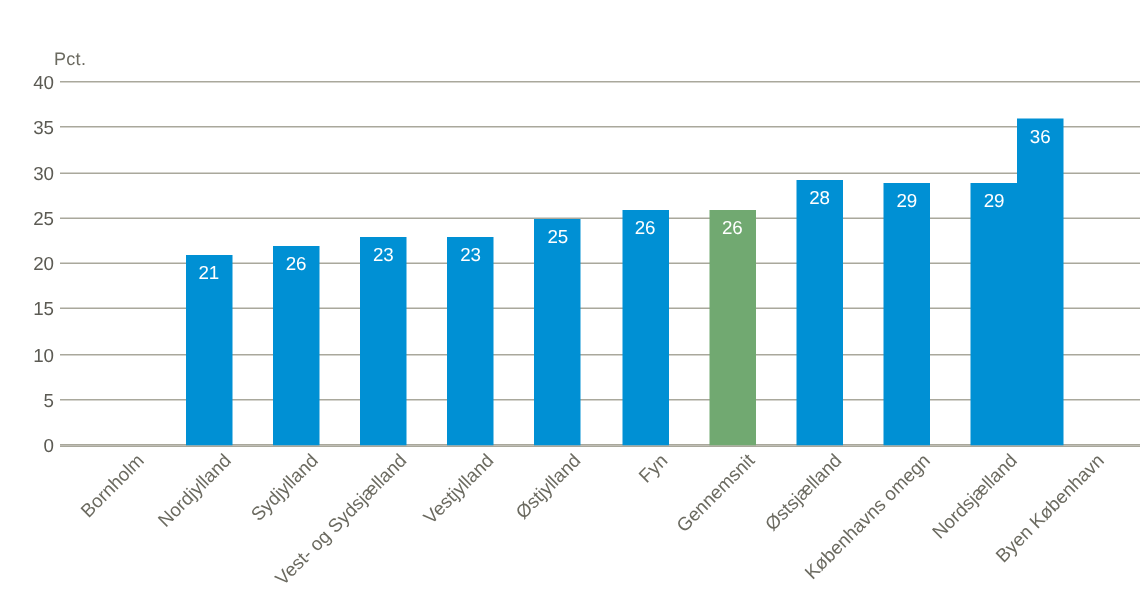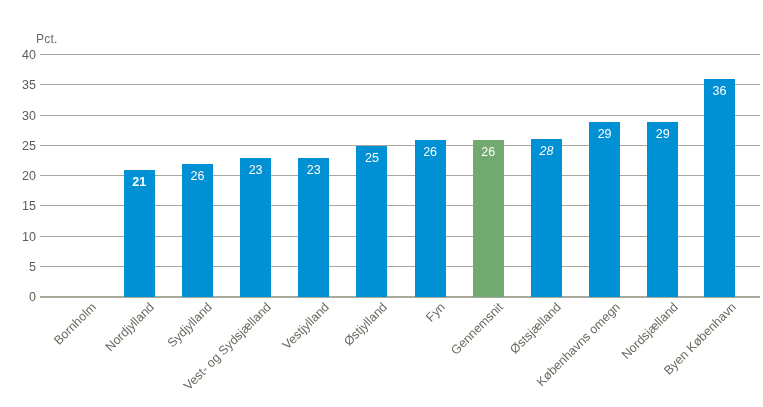--- a/index.html
+++ b/index.html
@@ -140,21 +140,21 @@
         <div class="gridline" style="bottom: 60.5px;"></div>
         <div class="gridline" style="bottom: 90.75px;"></div>
         <div class="gridline" style="bottom: 121px;"></div>
         <div class="gridline" style="bottom: 151.25px;"></div>
         <div class="gridline" style="bottom: 181.5px;"></div>
         <div class="gridline" style="bottom: 211.75px;"></div>
         <div class="gridline" style="bottom: 242px;"></div>
       </div>
     <div class="bars" id="bars">
         <div class="bar-slot" style="left: 83.75px; height: 242px;">
-          <div class="bar" style="height: 127.05px; font-weight: bold;">
+          <div class="bar" style="height: 127.05px;">
             <div class="bar-value">21</div>
           </div>
         </div>
         <div class="bar-slot" style="left: 141.917px; height: 242px;">
           <div class="bar" style="height: 133.1px;">
             <div class="bar-value">26</div>
           </div>
         </div>
         <div class="bar-slot" style="left: 200.083px; height: 242px;">
           <div class="bar" style="height: 139.15px;">
@@ -175,35 +175,35 @@
           <div class="bar" style="height: 157.3px;">
             <div class="bar-value">26</div>
           </div>
         </div>
         <div class="bar-slot" style="left: 432.75px; height: 242px;">
           <div class="bar avg" style="height: 157.3px;">
             <div class="bar-value">26</div>
           </div>
         </div>
         <div class="bar-slot" style="left: 490.917px; height: 242px;">
-          <div class="bar" style="height: 158px; font-style: italic;">
+          <div class="bar" style="height: 177px;">
             <div class="bar-value">28</div>
           </div>
         </div>
         <div class="bar-slot" style="left: 549.083px; height: 242px;">
           <div class="bar" style="height: 175.45px;">
             <div class="bar-value">29</div>
           </div>
         </div>
         <div class="bar-slot" style="left: 607.25px; height: 242px;">
           <div class="bar" style="height: 175.45px;">
             <div class="bar-value">29</div>
           </div>
         </div>
-        <div class="bar-slot" style="left: 664px; height: 242px;">
+        <div class="bar-slot" style="left: 638px; height: 242px;">
           <div class="bar" style="height: 217.8px;">
             <div class="bar-value">36</div>
           </div>
         </div>
         <div class="baseline"></div>
       </div>
   </div>
 
   <div id="yticks">
       <div class="ytick" style="top: 297px;">0</div>

